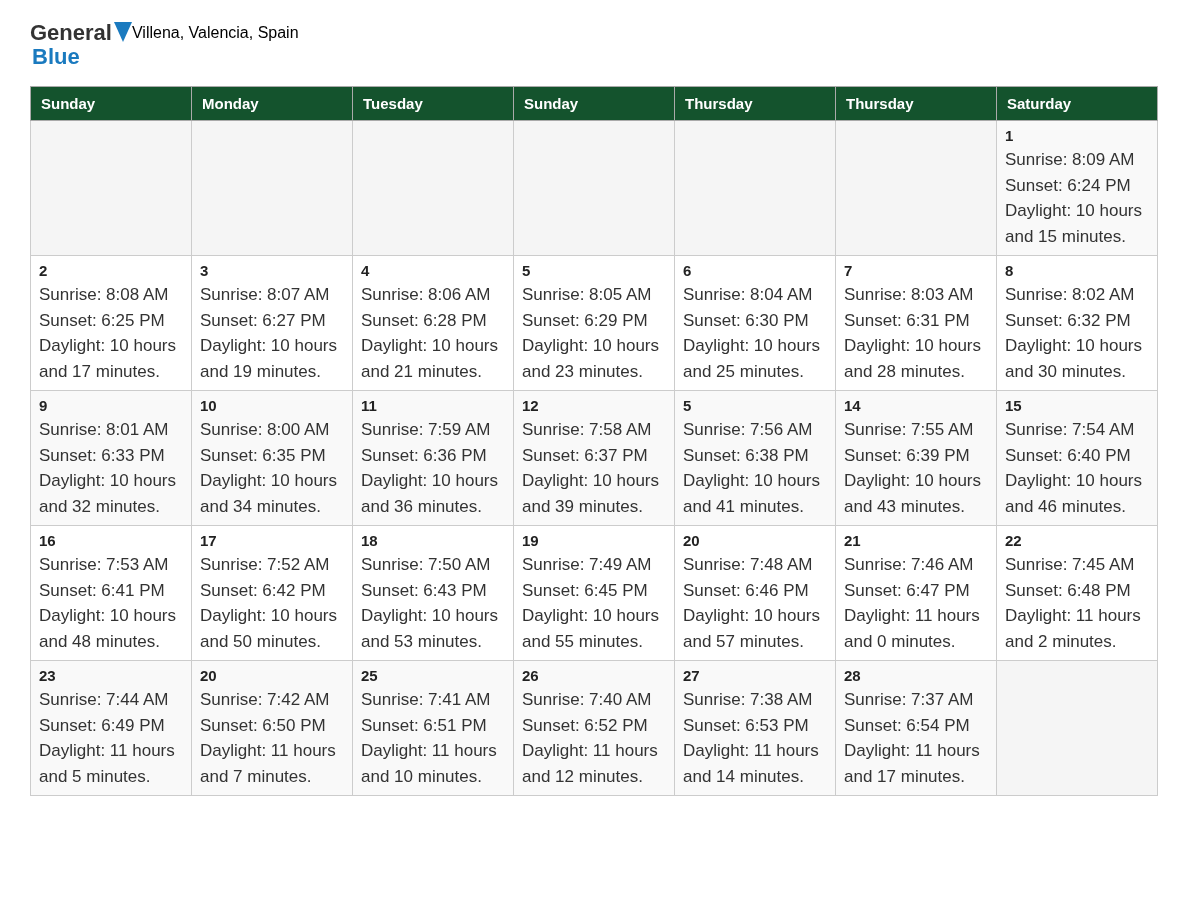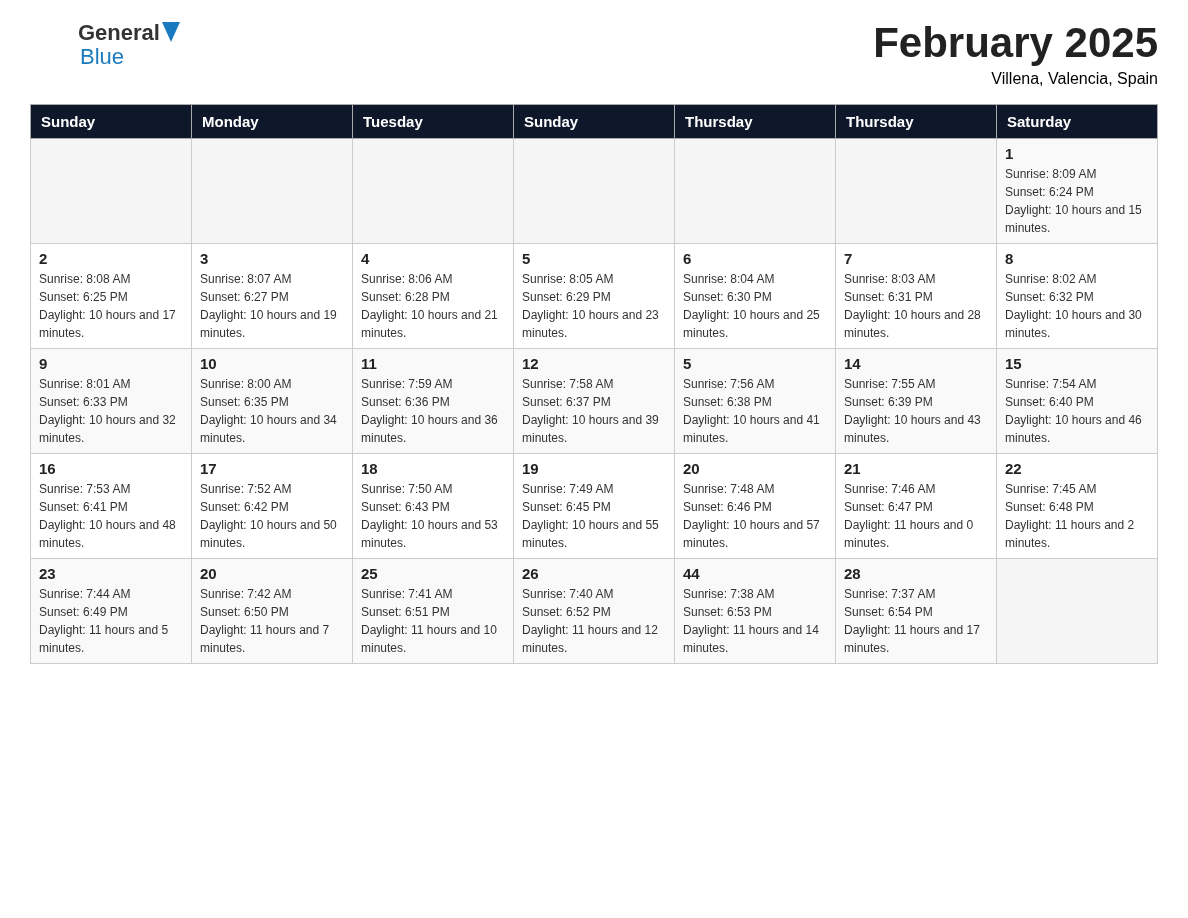--- a/index.html
+++ b/index.html
@@ -5,33 +5,31 @@
     * { box-sizing: border-box; margin: 0; padding: 0; }
     body {
       font-family: Arial, sans-serif;
       background: #fff;
       padding: 20px 30px;
       width: 1188px;
       min-height: 918px;
     }
     .header {
       display: flex;
-      justify-content: space-between;
       align-items: flex-start;
       margin-bottom: 16px;
-      margin-left: 48px;
     }
     .logo-text-general {
       font-size: 22px;
       font-weight: bold;
       color: #333;
     }
     .logo-text-blue {
       font-size: 22px;
-      font-weight: normal;
+      font-weight: bold;
       color: #1a7abf;
     }
     .header-right {
       text-align: right;
     }
     .month-title {
       font-size: 42px;
       font-weight: bold;
       color: #222;
       line-height: 1.1;
@@ -40,21 +38,21 @@
       font-size: 16px;
       color: #000000;
       margin-top: 4px;
     }
     .calendar {
       width: 100%;
       border-collapse: collapse;
       border: 1px solid #aaa;
     }
     .calendar th {
-      background-color: #0f172a;
+      background-color: #14532d;
       color: #fff;
       font-size: 15px;
       font-weight: bold;
       padding: 8px 10px;
       text-align: left;
       border: 1px solid #aaa;
     }
     .calendar td {
       vertical-align: top;
       border: 1px solid #ccc;
@@ -72,21 +70,21 @@
       background-color: #fff;
     }
     .day-number {
       font-size: 15px;
       font-weight: bold;
       color: #222;
       display: block;
       margin-bottom: 3px;
     }
     .day-info {
-      font-size: 12px;
+      font-size: 17px;
       color: #333;
       line-height: 1.5;
     }
     .empty-cell {
       background: #f5f5f5 !important;
     }
     .logo-wrapper {
       display: flex;
       flex-direction: column;
       align-items: flex-start;
@@ -113,21 +111,20 @@
         <svg width="18" height="20" viewBox="0 0 18 20">
           <polygon points="0,0 18,0 9,20" fill="#1a7abf"></polygon>
         </svg>
       </div>
     </div>
     <div class="logo-line2">
       <span class="logo-text-blue">Blue</span>
     </div>
   </div>
   <div class="header-right">
-    <div class="month-title">February 2025</div>
     <div class="location-title">Villena, Valencia, Spain</div>
   </div>
 </div>
 
 <table class="calendar">
   <thead>
     <tr>
       <th>Sunday</th>
       <th>Monday</th>
       <th>Tuesday</th>
@@ -251,21 +248,21 @@
         </td>
         <td>
           <span class="day-number">25</span>
           <div class="day-info">Sunrise: 7:41 AM<br>Sunset: 6:51 PM<br>Daylight: 11 hours and 10 minutes.</div>
         </td>
         <td>
           <span class="day-number">26</span>
           <div class="day-info">Sunrise: 7:40 AM<br>Sunset: 6:52 PM<br>Daylight: 11 hours and 12 minutes.</div>
         </td>
         <td>
-          <span class="day-number">44</span>
+          <span class="day-number">27</span>
           <div class="day-info">Sunrise: 7:38 AM<br>Sunset: 6:53 PM<br>Daylight: 11 hours and 14 minutes.</div>
         </td>
         <td>
           <span class="day-number">28</span>
           <div class="day-info">Sunrise: 7:37 AM<br>Sunset: 6:54 PM<br>Daylight: 11 hours and 17 minutes.</div>
         </td>
         <td class="empty-cell"></td>
       </tr>
     </tbody>
 </table>

